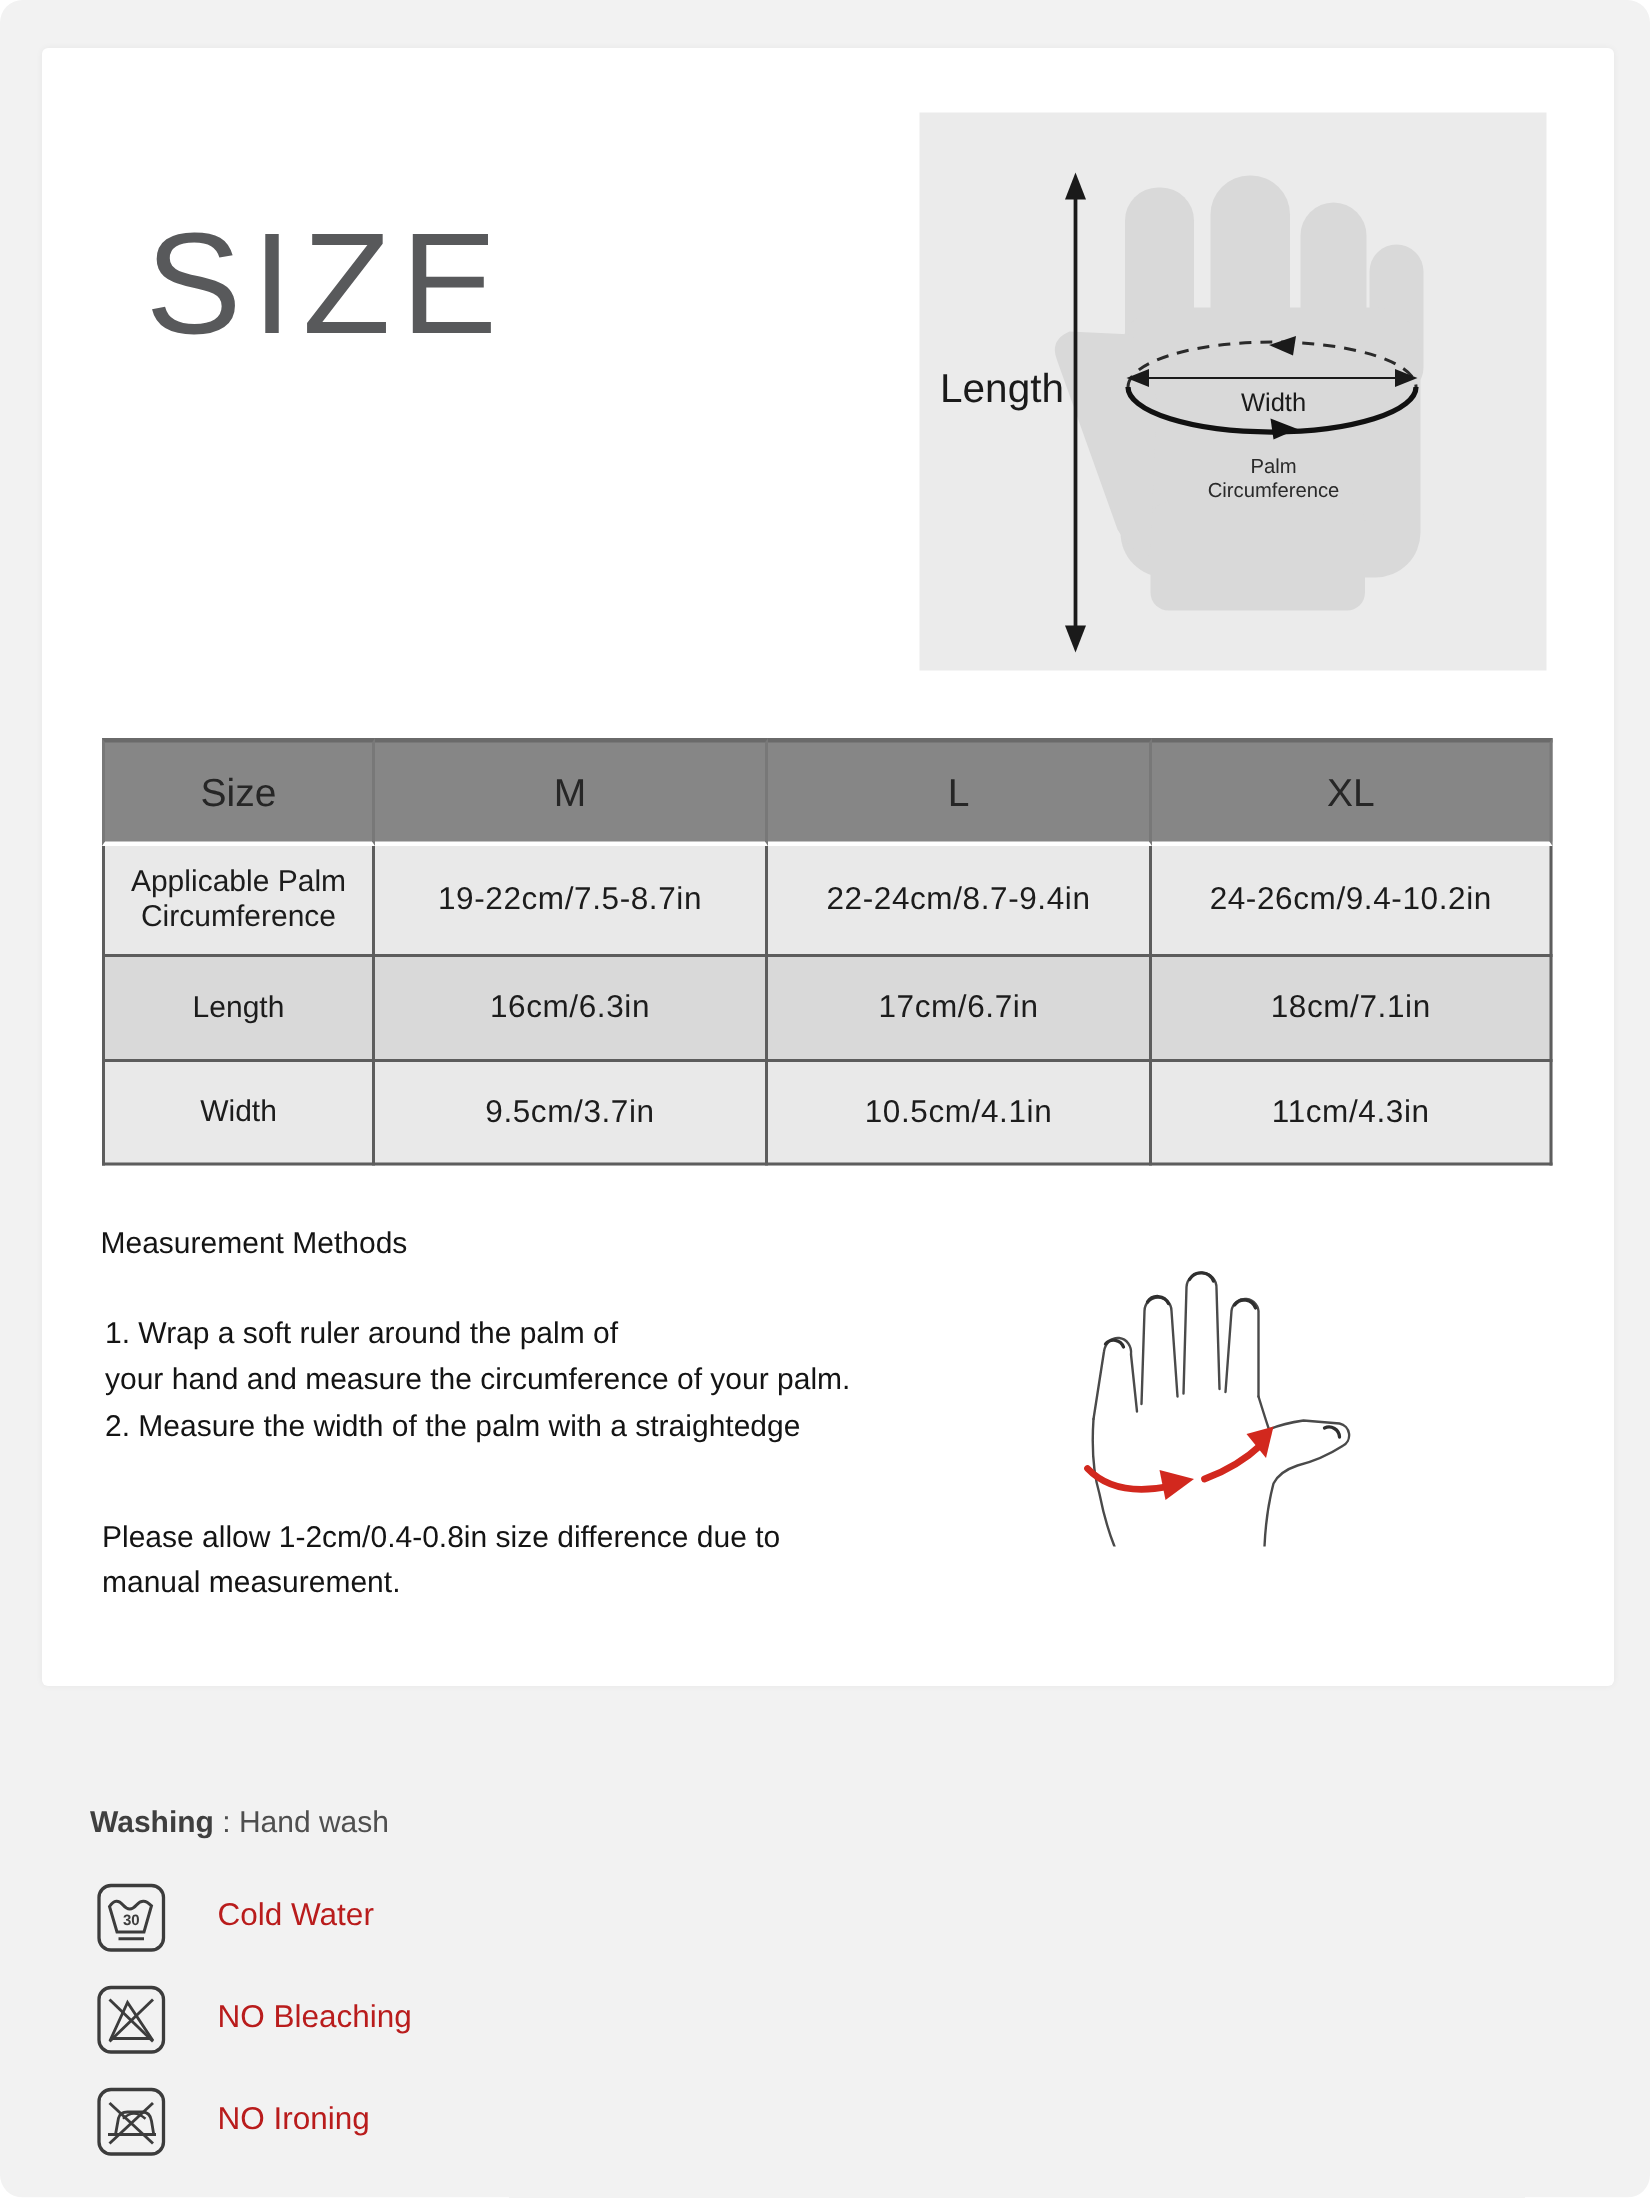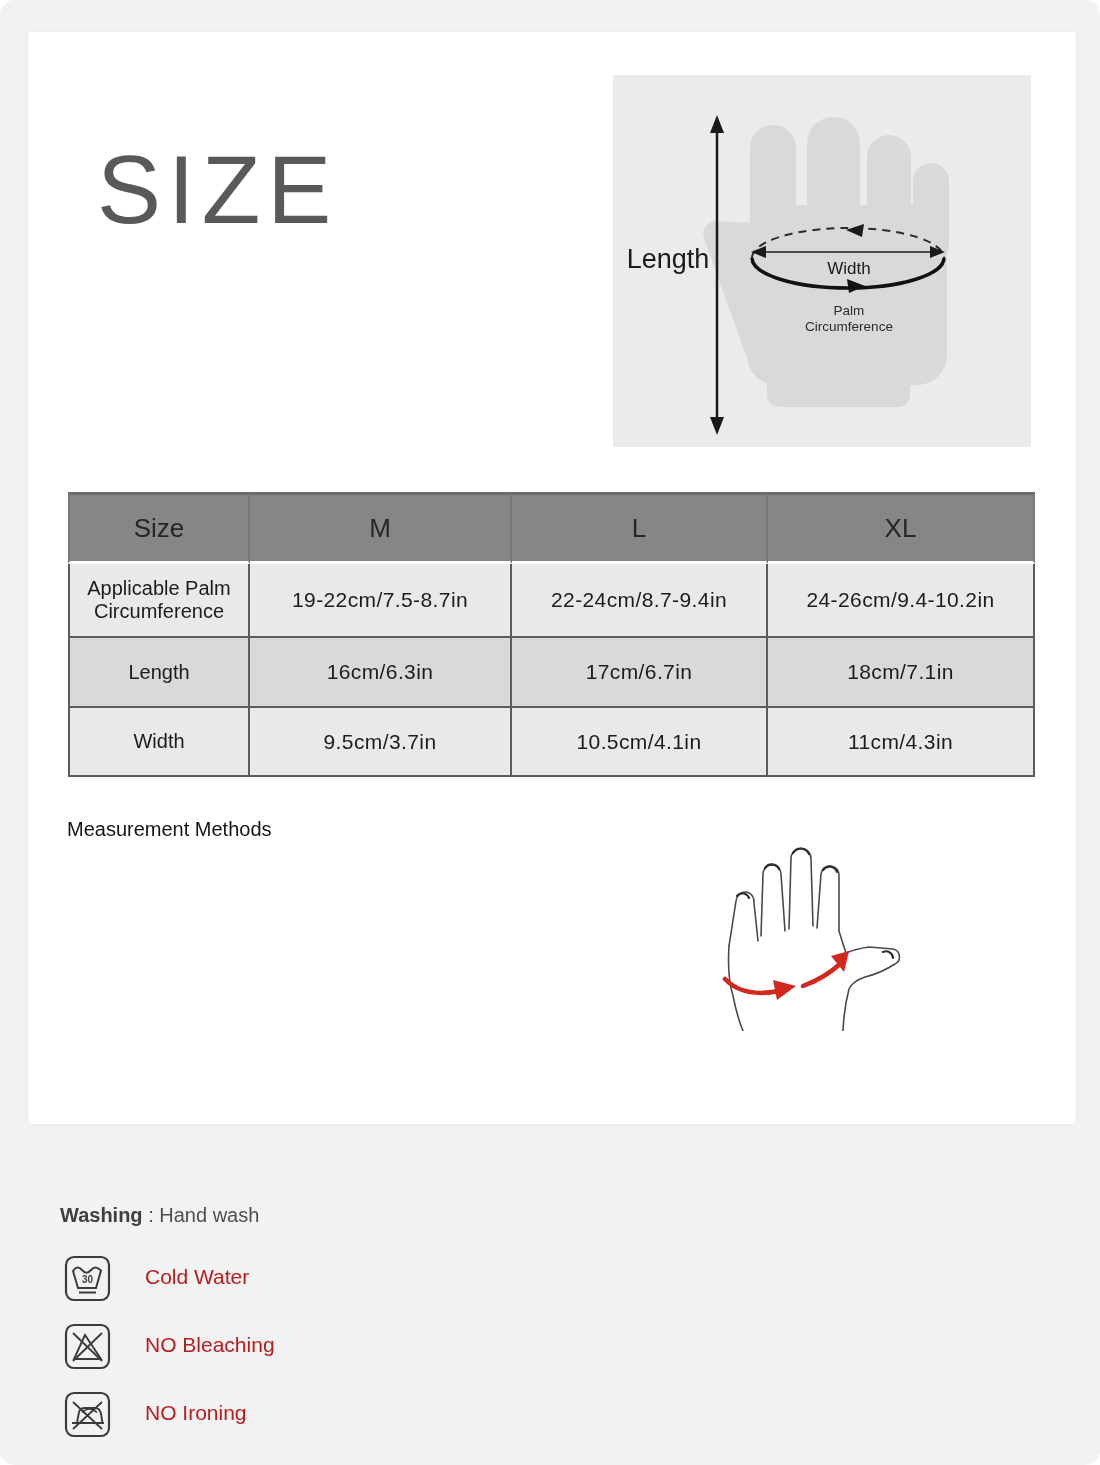--- a/index.html
+++ b/index.html
@@ -201,20 +201,27 @@
         <td>9.5cm/3.7in</td>
         <td>10.5cm/4.1in</td>
         <td>11cm/4.3in</td>
       </tr>
     </tbody>
       </table>
   </div>
 
   <div class="mm-heading">Measurement Methods</div>
   <div class="mm-steps">
+    <div>1. Wrap a soft ruler around the palm of</div>
+    <div>your hand and measure the circumference of your palm.</div>
+    <div>2. Measure the width of the palm with a straightedge</div>
+  </div>
+  <div class="mm-note">
+    <div>Please allow 1-2cm/0.4-0.8in size difference due to</div>
+    <div>manual measurement.</div>
   </div>
 
   <svg class="hand-sketch" viewBox="0 0 285 205">
     <g fill="#ffffff" stroke="#4a4a4a" stroke-width="1.6" stroke-linecap="round" stroke-linejoin="round">
       <path d="M 26 120 L 33 75 A 9 10 8 0 1 51 77 L 55 115"></path>
       <path d="M 58 110 L 60 48 A 9 9 0 0 1 78 48 L 82 105"></path>
       <path d="M 86 103 L 88 32 A 10 10 0 0 1 108 33 L 110 100"></path>
       <path d="M 114 102 L 118 48 A 9 9 0 0 1 136 50 L 136 105"></path>
       <path d="M 26 120 Q 24 150 30 170 Q 34 190 40 205 M 136 105 Q 140 118 143 127 Q 152 123 166 121 L 190 123 A 8 8 0 0 1 192 138 Q 178 147 162 151 Q 150 155 146 163 Q 141 182 140 205" fill="none"></path>
     </g>

